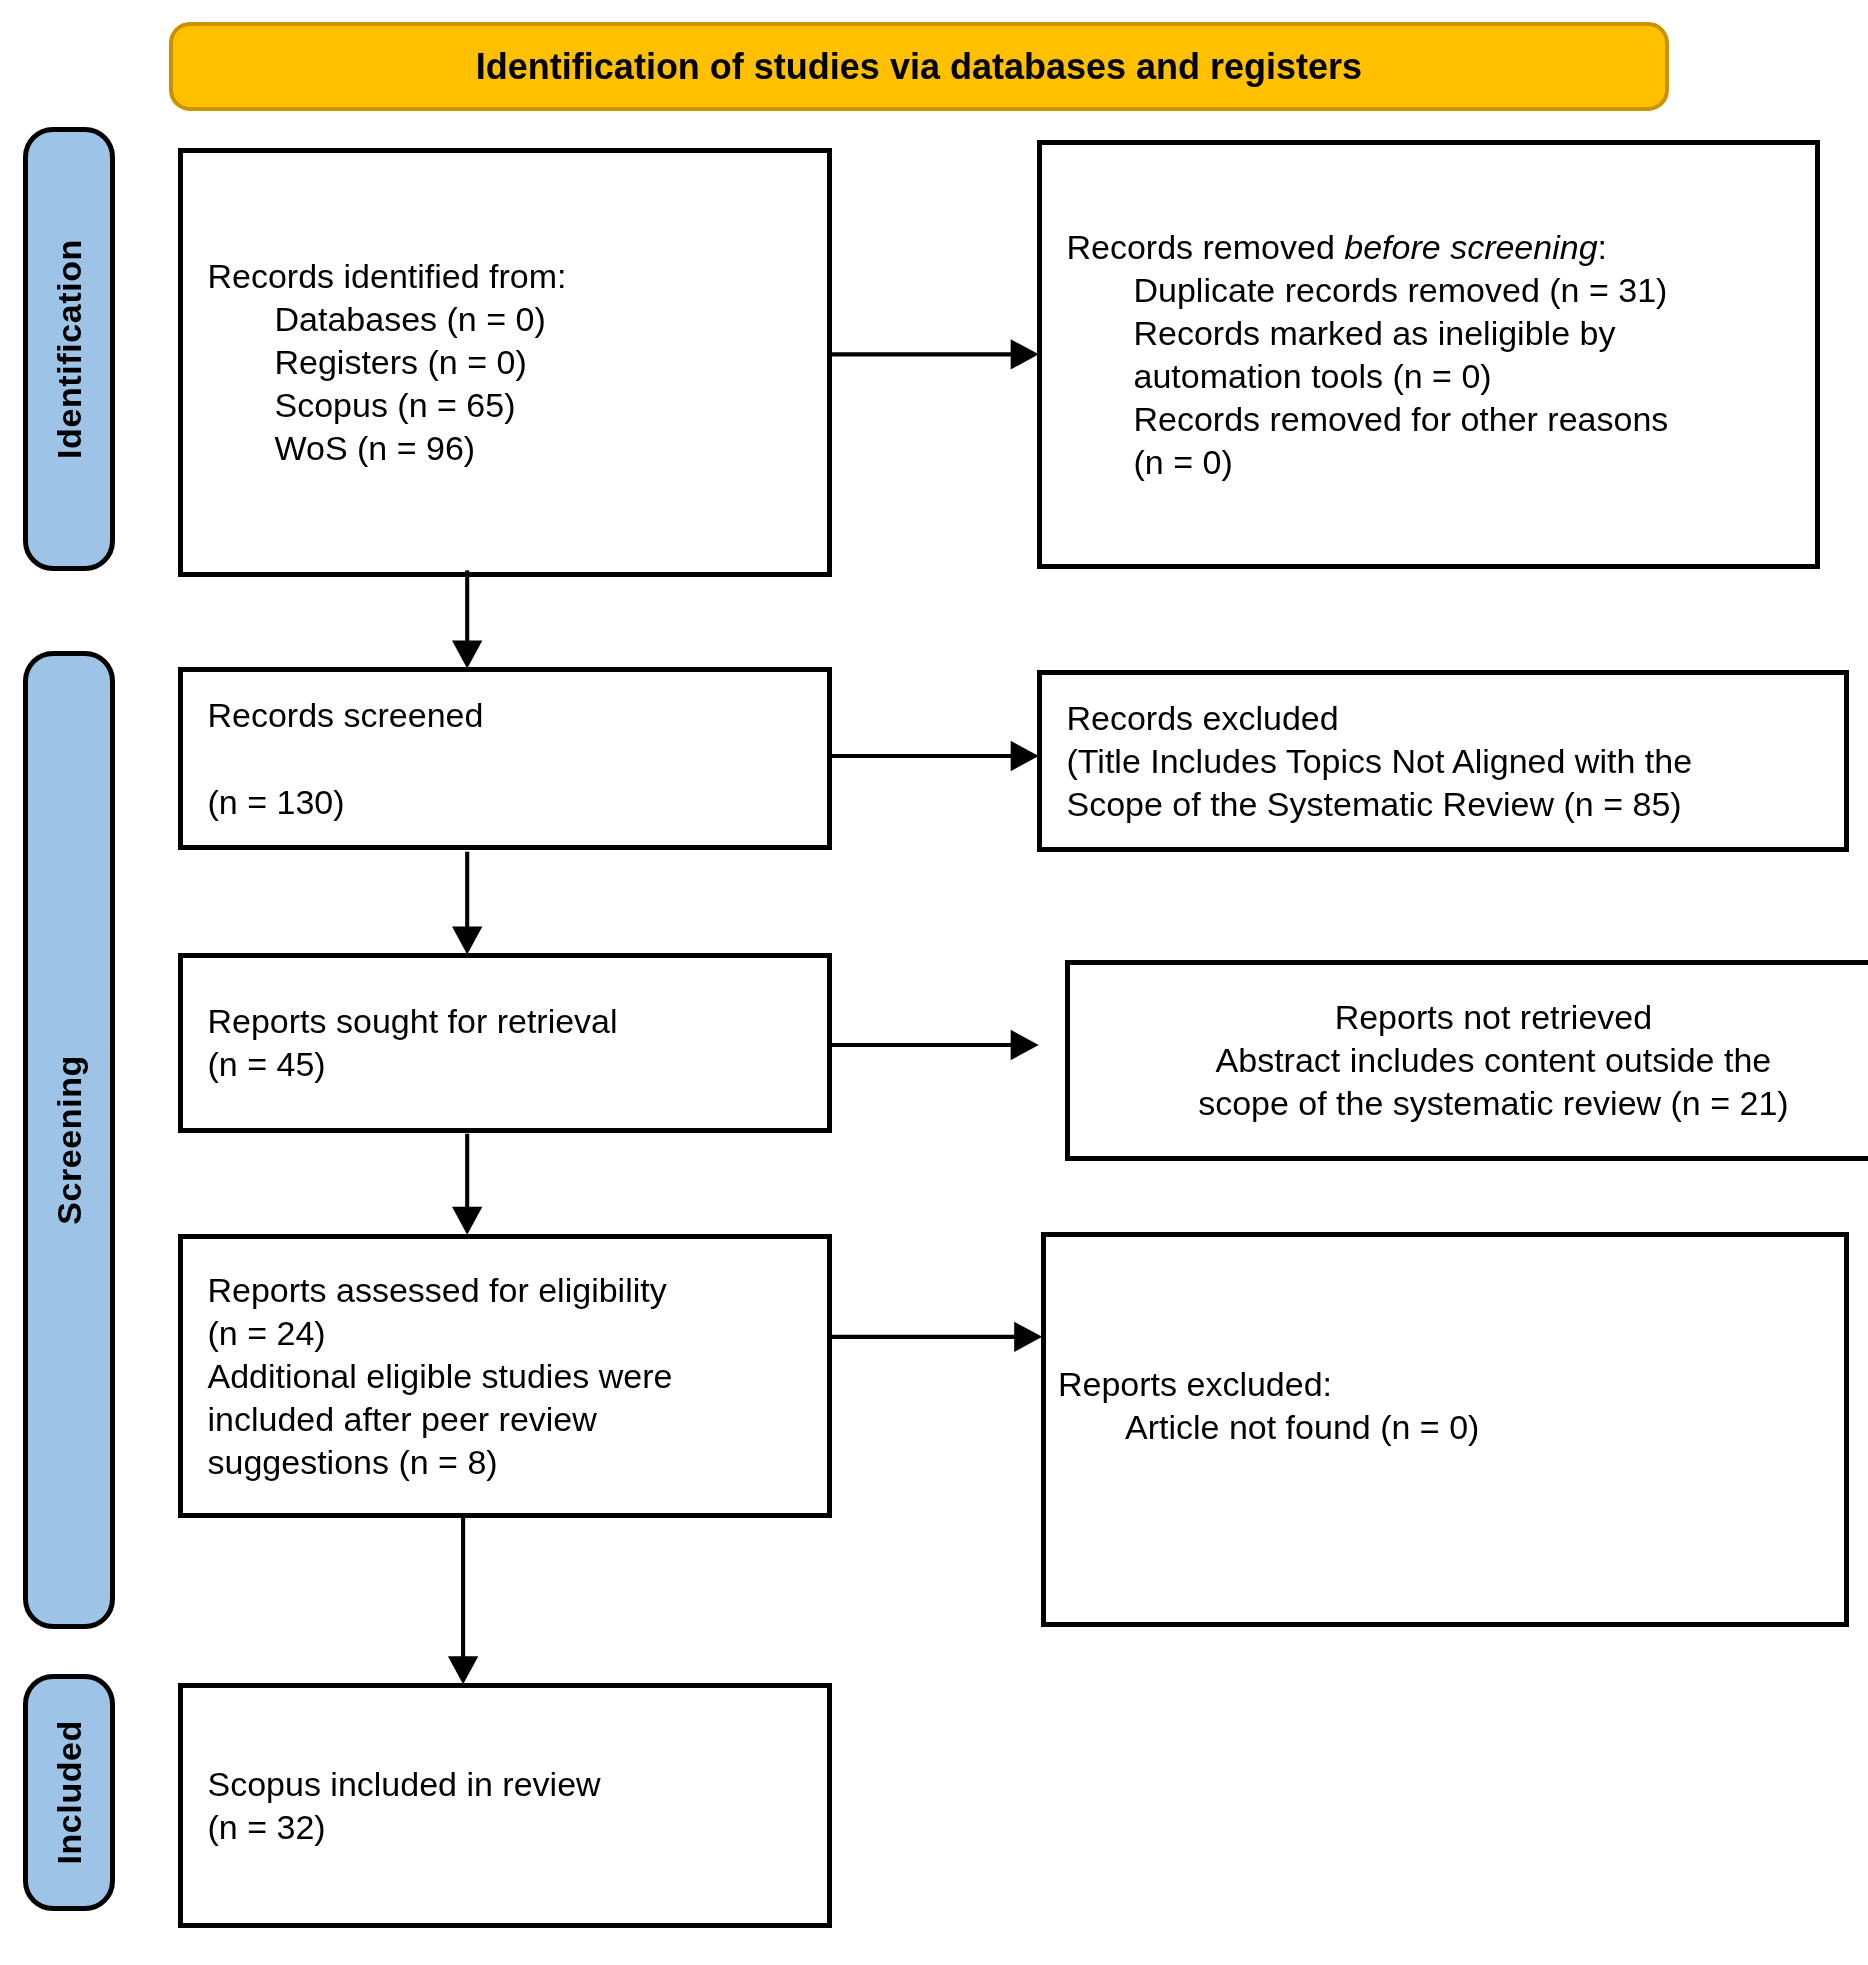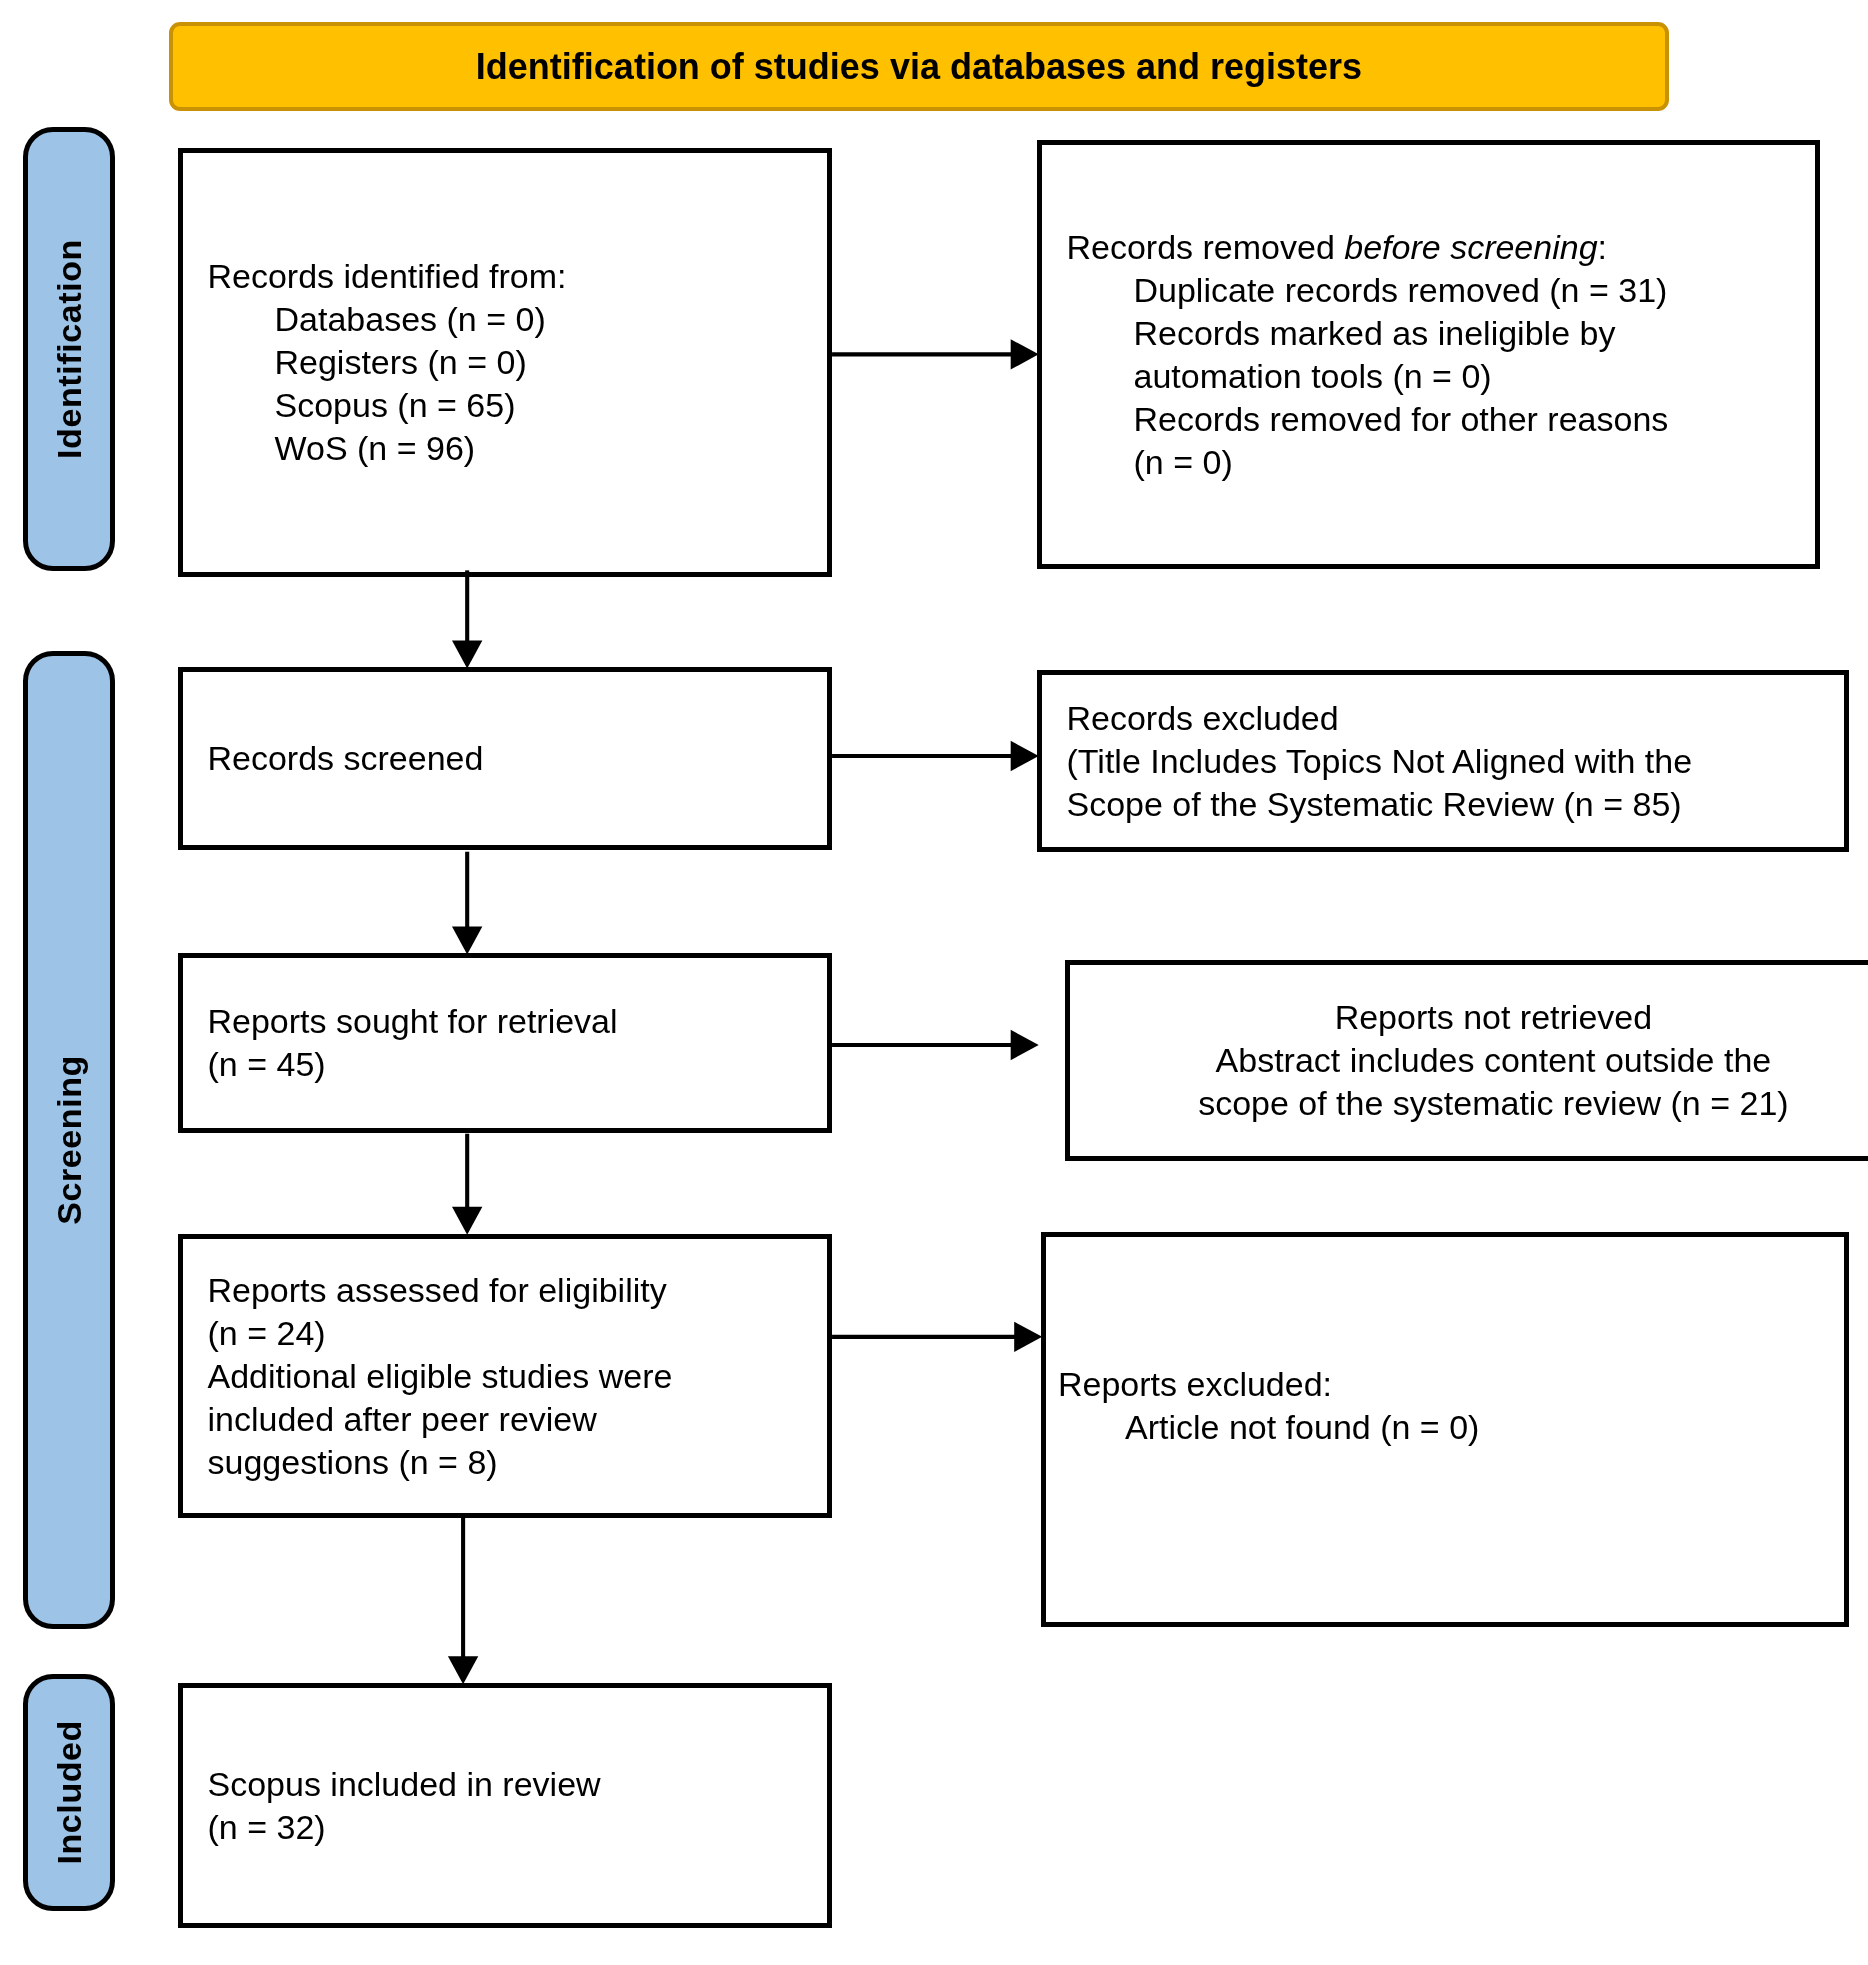--- a/index.html
+++ b/index.html
@@ -5,21 +5,21 @@
   html,body{margin:0;padding:0;background:#ffffff;}
   .canvas{
     position:relative;width:1869px;height:1965px;background:#ffffff;
     font-family:"Liberation Sans",sans-serif;color:#000;overflow:hidden;
   }
   
   .banner{
     position:absolute;left:169px;top:22px;width:1500px;height:89px;
     background:var(--banner-fill,#FFC000);
     border:4.7px solid var(--banner-border,#C99104);
-    border-radius:11px;box-sizing:border-box;
+    border-radius:21px;box-sizing:border-box;
     display:flex;align-items:center;justify-content:center;
   }
   .banner span{font-size:36px;font-weight:bold;}
   
   .stage{
     position:absolute;left:23.4px;width:92px;
     background:var(--stage-fill,#9DC3E6);
     border:5.3px solid #000;border-radius:30px;box-sizing:border-box;
     display:flex;align-items:center;justify-content:center;
   }
@@ -82,20 +82,21 @@
   <div class="fbox" id="box-records-removed">
       <div class="line"><span>Records removed </span><span style="font-style: italic;">before screening</span><span>:</span></div>
       <div class="line ind"><span>Duplicate records removed (n = 31)</span></div>
       <div class="line ind"><span>Records marked as ineligible by</span></div>
       <div class="line ind"><span>automation tools (n = 0)</span></div>
       <div class="line ind"><span>Records removed for other reasons</span></div>
       <div class="line ind"><span>(n = 0)</span></div>
     </div>
   <div class="fbox" id="box-records-screened">
       <div class="line"><span>Records screened</span></div>
+      <div class="line"><span>(n = 130)</span></div>
     </div>
   <div class="fbox" id="box-records-excluded">
       <div class="line"><span>Records excluded</span></div>
       <div class="line"><span>(Title Includes Topics Not Aligned with the</span></div>
       <div class="line"><span>Scope of the Systematic Review (n = 85)</span></div>
     </div>
   <div class="fbox" id="box-reports-sought">
       <div class="line"><span>Reports sought for retrieval</span></div>
       <div class="line"><span>(n = 45)</span></div>
     </div>

